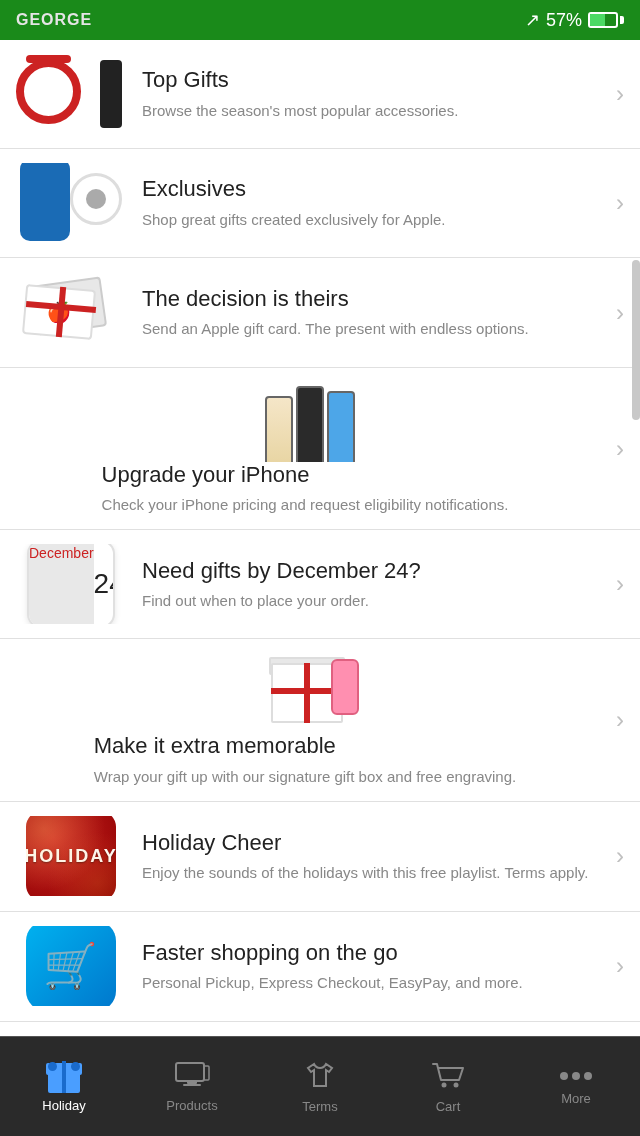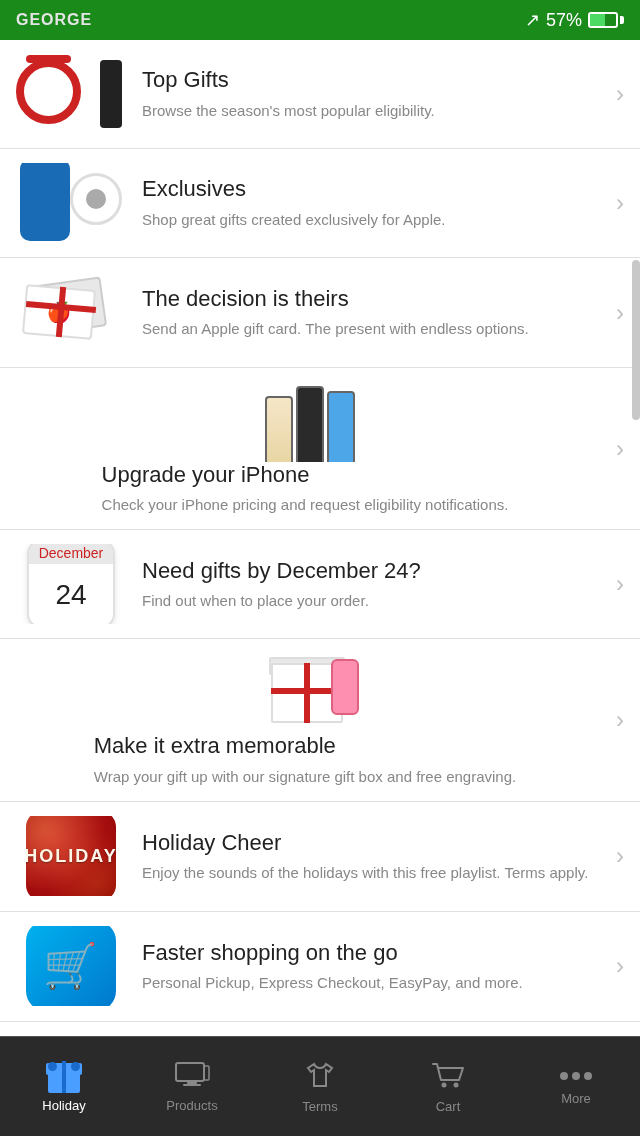--- a/index.html
+++ b/index.html
@@ -283,21 +283,21 @@
 
     
     .img-calendar {
       width: 88px;
       height: 88px;
       background: white;
       border: 2px solid #e0e0e0;
       border-radius: 14px;
       overflow: hidden;
       display: flex;
-      flex-direction: column;
+      flex-direction: row;
       box-shadow: 0 2px 6px rgba(0,0,0,0.1);
     }
     .cal-header {
       background: #e8e8e8;
       color: #cc2222;
       font-size: 14px;
       text-align: center;
       padding: 3px 0;
       font-weight: 500;
     }
@@ -452,21 +452,21 @@
 
   <div class="list-item">
     <div class="list-item-image">
       <div class="img-top-gifts">
         <div class="headphones"></div>
         <div class="speaker-stick"></div>
       </div>
     </div>
     <div class="list-item-content">
       <div class="list-item-title">Top Gifts</div>
-      <div class="list-item-subtitle">Browse the season's most popular eligibility.</div>
+      <div class="list-item-subtitle">Browse the season's most popular accessories.</div>
     </div>
     <span class="chevron">›</span>
   </div>
 
   <div class="list-item">
     <div class="list-item-image">
       <div class="img-exclusives">
         <div class="phone-case"></div>
         <div class="device-circle"></div>
       </div>

